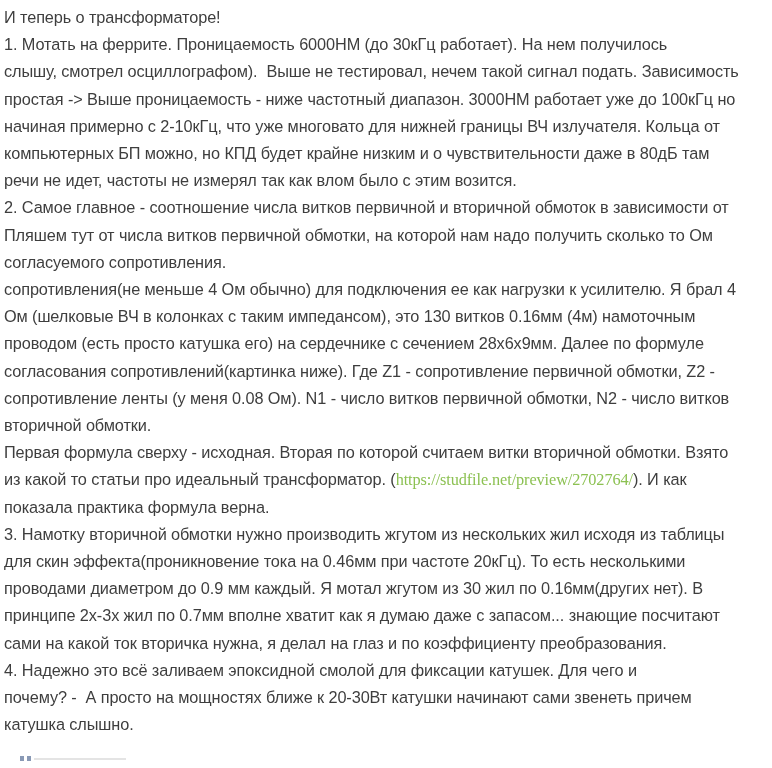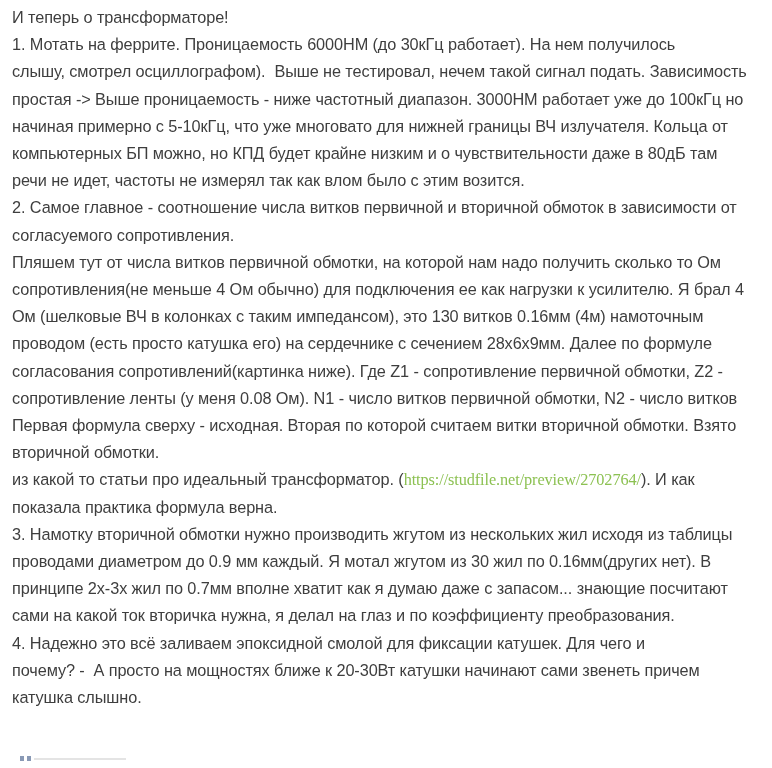--- a/index.html
+++ b/index.html
@@ -8,21 +8,21 @@
     background: #ffffff;
   }
   body {
     width: 772px;
     height: 768px;
     overflow: hidden;
     position: relative;
     font-family: "Liberation Sans", "DejaVu Sans", sans-serif;
   }
   .post {
-    padding: 4px 14px 0 12px;
+    padding: 4px 14px 0 4px;
   }
   .line {
     white-space: pre;
     font-size: 16.3px;
     line-height: 27.2px;
     letter-spacing: -0.1px;
     color: var(--text-color, #3e3e3e);
     overflow: hidden;
   }
   .line .link {
@@ -60,36 +60,37 @@
   }
 </style>
 </head>
 <body style="background: rgb(255, 255, 255);">
 
 <div class="post">
     <div class="line"><span>И теперь о трансформаторе!</span></div>
     <div class="line"><span>1. Мотать на феррите. Проницаемость 6000НМ (до 30кГц работает). На нем получилось</span></div>
     <div class="line"><span>слышу, смотрел осциллографом).  Выше не тестировал, нечем такой сигнал подать. Зависимость</span></div>
     <div class="line"><span>простая -&gt; Выше проницаемость - ниже частотный диапазон. 3000НМ работает уже до 100кГц но</span></div>
-    <div class="line"><span>начиная примерно с 5-10кГц, что уже многовато для нижней границы ВЧ излучателя. Кольца от</span></div>
+    <div class="line"><span>начиная примерно с 2-10кГц, что уже многовато для нижней границы ВЧ излучателя. Кольца от</span></div>
     <div class="line"><span>компьютерных БП можно, но КПД будет крайне низким и о чувствительности даже в 80дБ там</span></div>
     <div class="line"><span>речи не идет, частоты не измерял так как влом было с этим возится.</span></div>
     <div class="line"><span>2. Самое главное - соотношение числа витков первичной и вторичной обмоток в зависимости от</span></div>
+    <div class="line"><span>Пляшем тут от числа витков первичной обмотки, на которой нам надо получить сколько то Ом</span></div>
     <div class="line"><span>согласуемого сопротивления.</span></div>
-    <div class="line"><span>Пляшем тут от числа витков первичной обмотки, на которой нам надо получить сколько то Ом</span></div>
     <div class="line"><span>сопротивления(не меньше 4 Ом обычно) для подключения ее как нагрузки к усилителю. Я брал 4</span></div>
     <div class="line"><span>Ом (шелковые ВЧ в колонках с таким импедансом), это 130 витков 0.16мм (4м) намоточным</span></div>
     <div class="line"><span>проводом (есть просто катушка его) на сердечнике с сечением 28х6х9мм. Далее по формуле</span></div>
     <div class="line"><span>согласования сопротивлений(картинка ниже). Где Z1 - сопротивление первичной обмотки, Z2 -</span></div>
     <div class="line"><span>сопротивление ленты (у меня 0.08 Ом). N1 - число витков первичной обмотки, N2 - число витков</span></div>
+    <div class="line"><span>вторичной обмотки.</span></div>
     <div class="line"><span>Первая формула сверху - исходная. Вторая по которой считаем витки вторичной обмотки. Взято</span></div>
-    <div class="line"><span>вторичной обмотки.</span></div>
     <div class="line"><span>из какой то статьи про идеальный трансформатор. (</span><span class="link">https://studfile.net/preview/2702764/</span><span>). И как</span></div>
     <div class="line"><span>показала практика формула верна.</span></div>
     <div class="line"><span>3. Намотку вторичной обмотки нужно производить жгутом из нескольких жил исходя из таблицы</span></div>
+    <div class="line"><span>для скин эффекта(проникновение тока на 0.46мм при частоте 20кГц). То есть несколькими</span></div>
     <div class="line"><span>проводами диаметром до 0.9 мм каждый. Я мотал жгутом из 30 жил по 0.16мм(других нет). В</span></div>
     <div class="line"><span>принципе 2х-3х жил по 0.7мм вполне хватит как я думаю даже с запасом... знающие посчитают</span></div>
     <div class="line"><span>сами на какой ток вторичка нужна, я делал на глаз и по коэффициенту преобразования.</span></div>
     <div class="line"><span>4. Надежно это всё заливаем эпоксидной смолой для фиксации катушек. Для чего и</span></div>
     <div class="line"><span>почему? -  А просто на мощностях ближе к 20-30Вт катушки начинают сами звенеть причем</span></div>
     <div class="line"><span>катушка слышно.</span></div>
   </div>
 
 <div class="clipped-next-line">
   <span class="mark"></span><span class="mark"></span><span class="faint"></span>

